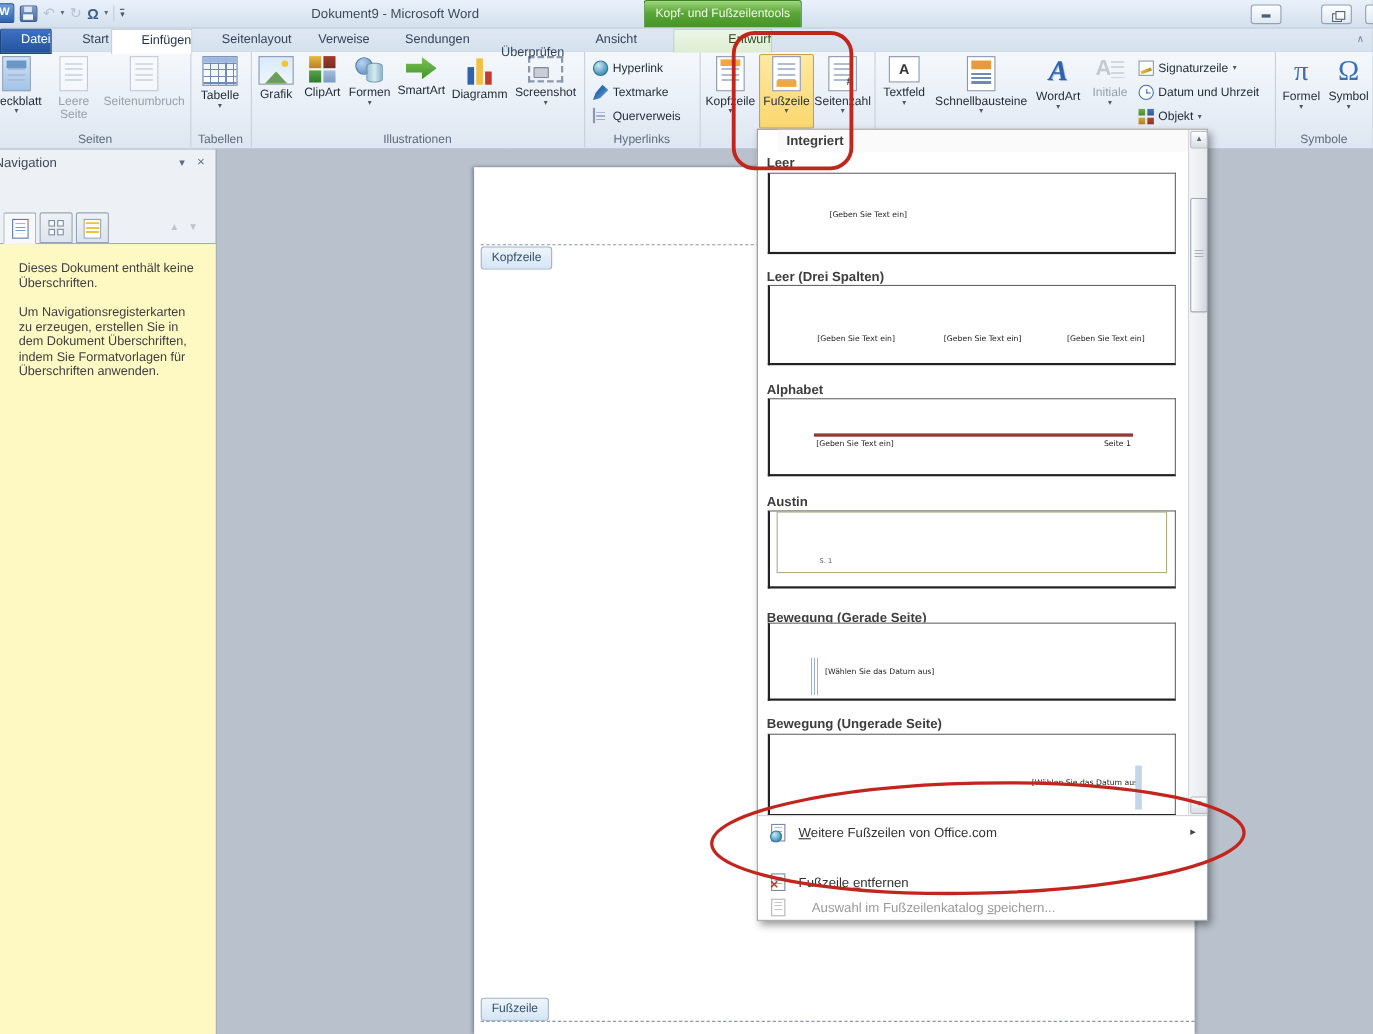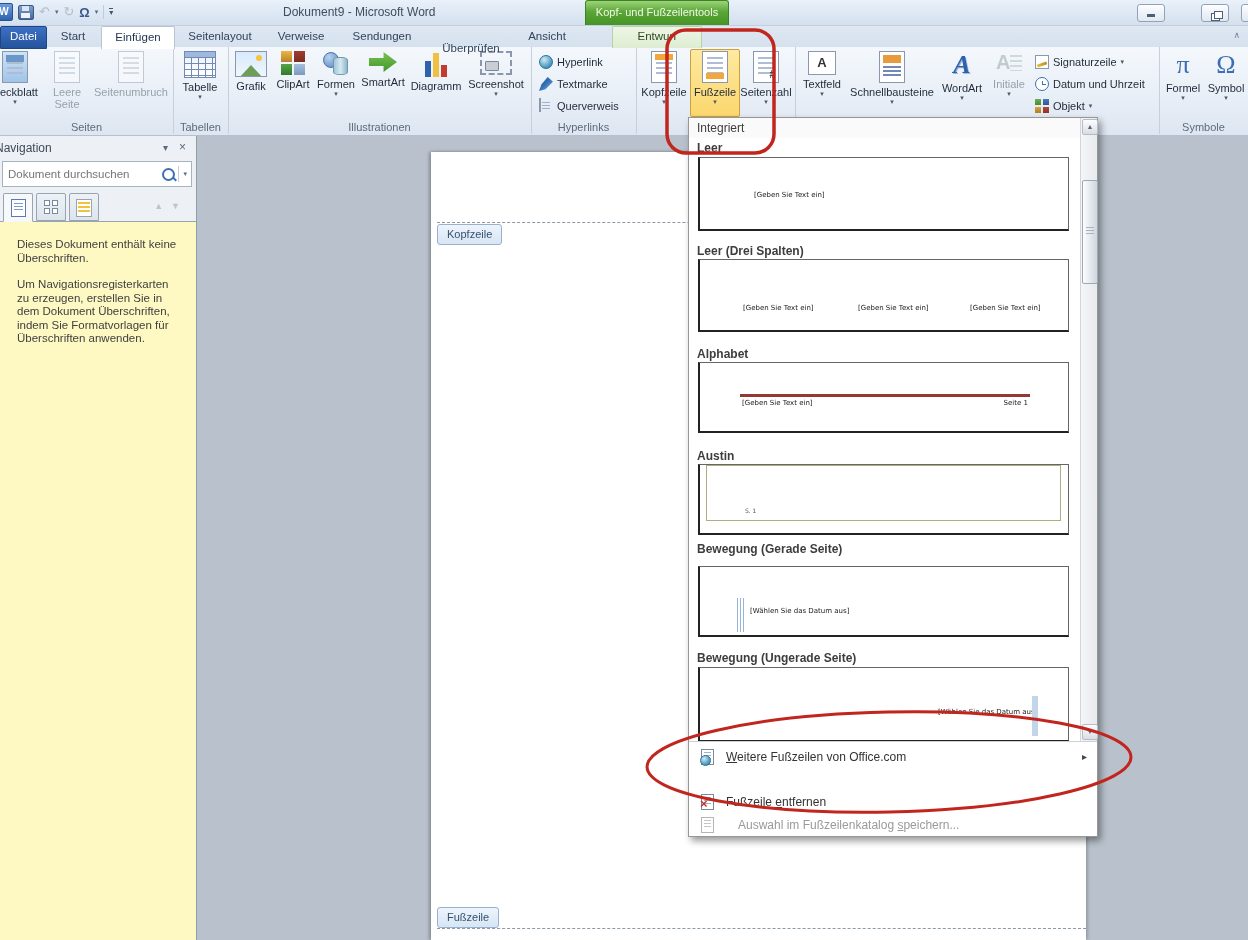--- a/index.html
+++ b/index.html
@@ -33,21 +33,21 @@
     background:linear-gradient(#fdfeff,#dfe8f2);color:#4e5f73;text-align:center;}
   .winbtn .mini{display:inline-block;width:8px;height:3px;background:#4e5f73;margin-bottom:2px;}
   .restore-glyph{display:inline-block;width:7px;height:6px;border:1px solid #4e5f73;background:#fff;
     position:relative;top:2px;}
   .restore-glyph::before{content:"";position:absolute;left:2px;top:-3px;width:7px;height:6px;
     border:1px solid #4e5f73;background:#fff;}
 
   
   .tabrow{position:absolute;left:0;top:25px;width:1248px;height:22px;
     background:linear-gradient(#dfe8f3,#d5e1ee);z-index:4;}
-  .tab{position:absolute;top:1px;height:21px;font-size:11.5px;color:#33435a;text-align:center;
+  .tab{position:absolute;top:1px;height:21px;font-size:11.5px;color:#33435a;text-align:right;
     line-height:21px;border-radius:2px 2px 0 0;}
   .tab.file{background:linear-gradient(#3d71c4,#24539c);border:1px solid #1e4684;color:#fff;
     line-height:19px;}
   .tab.active{background:#ffffff;border:1px solid #b9c5d3;border-bottom:none;height:22px;
     color:#1e3250;line-height:20px;z-index:6;}
   .tab.ctx{background:linear-gradient(#eef6e7,#ddedd1);border:1px solid #b8d2a4;border-bottom:none;
     color:#2f4a22;line-height:19px;}
   .rcollapse{position:absolute;right:8px;top:5px;font-size:9px;color:#7486a0;}
 
   
@@ -177,22 +177,22 @@
   .page{position:absolute;left:431px;top:152px;width:655px;height:788px;background:#fff;
     box-shadow:-2px 0 3px rgba(70,80,92,.45),2px 0 3px rgba(70,80,92,.3);z-index:1;}
   .dashline{position:absolute;left:6px;right:0;border-top:1px dashed #8d99a5;}
   .page-tag{position:absolute;left:6px;height:17px;padding:1px 9px;font-size:11px;color:#34516e;
     background:linear-gradient(#eef4fb,#d7e5f5);border:1px solid #9ab1cd;border-radius:3px;
     line-height:16px;z-index:2;}
 
   
   .dropdown{position:absolute;left:688px;top:117px;width:410px;height:720px;background:#fff;
     border:1px solid #979797;box-shadow:3px 4px 7px rgba(0,0,0,.4);z-index:30;box-sizing:border-box;}
-  .gal-head{position:absolute;left:0;top:0;right:17px;height:20px;background:#fafafa;
-    font-size:12px;font-weight:normal;color:#3d3d3d;padding:3px 0 0 8px;box-sizing:border-box;}
+  .gal-head{position:absolute;left:18px;top:0;right:17px;height:20px;background:#fafafa;
+    font-size:12px;font-weight:bold;color:#3d3d3d;padding:3px 0 0 8px;box-sizing:border-box;}
   .gal-name{position:absolute;left:8px;font-size:12px;font-weight:600;color:#3d3d3d;}
   .gal-box{position:absolute;left:9px;width:371px;background:#fff;border:1px solid #666;
     border-left:2px solid #222;border-bottom:2px solid #222;box-sizing:border-box;cursor:pointer;}
   .ph{position:absolute;font-size:7px;font-weight:normal;color:#1a1a1a;white-space:nowrap;
     font-family:"DejaVu Sans",sans-serif;}
   .alpha-line{position:absolute;left:40px;right:38px;top:31px;height:3px;background:#953734;}
   .austin-in{position:absolute;left:6px;right:7px;top:0;bottom:12px;border:1px solid #b0ad83;}
   .bew-lines{position:absolute;left:37px;bottom:3px;width:8px;height:34px;
     background:repeating-linear-gradient(90deg,#95b3d7 0 1px,transparent 1px 3px);}
   .bew-bar{position:absolute;left:332px;top:28px;width:6px;height:40px;background:#c3d5e8;}
@@ -407,25 +407,20 @@
     <div class="glabel">Symbole</div>
   </div>
 </div>
 
 <div class="navpane">
   <div class="nav-head">
     <span class="nav-title">Navigation</span>
     <span class="hbtn" style="right:24px;">▾</span>
     <span class="hbtn" style="right:6px;font-size:12px;top:1px;">×</span>
   </div>
-  <div class="nav-search">
-    <input type="text" placeholder="Dokument durchsuchen" style="">
-    <span class="mag"></span>
-    <span class="scaret">▾</span>
-  </div>
   <div class="nav-tabs">
     <div class="ntab active" style="left:3px;">
         <div class="nt-doc"></div>
       </div>
     <div class="ntab" style="left:36px;">
         <div class="nt-grid">
           <div></div>
           <div></div>
           <div></div>
           <div></div>
@@ -470,21 +465,21 @@
     <span class="ph" style="left:42px;top:36px;">[Geben Sie Text ein]</span>
     <span class="ph" style="right:40px;top:36px;">Seite 1</span>
   </div>
 
   <div class="gal-name" style="top:331px;">Austin</div>
   <div class="gal-box" style="top:346px;height:71px;">
     <div class="austin-in"></div>
     <span class="ph" style="left:45px;top:42px;font-size:6px;color:#555;">S. 1</span>
   </div>
 
-  <div class="gal-name" style="top:424px;">Bewegung (Gerade Seite)</div>
+  <div class="gal-name" style="top:436px;">Bewegung (Gerade Seite)</div>
   <div class="gal-box" style="top:448px;height:71px;">
     <div class="bew-lines"></div>
     <span class="ph" style="left:50px;top:40px;">[Wählen Sie das Datum aus]</span>
   </div>
 
   <div class="gal-name" style="top:533px;">Bewegung (Ungerade Seite)</div>
   <div class="gal-box" style="top:549px;height:74px;border-bottom-width:1px;">
     <span class="ph" style="left:238px;top:40px;">[Wählen Sie das Datum aus]</span>
     <div class="bew-bar"></div>
   </div>

